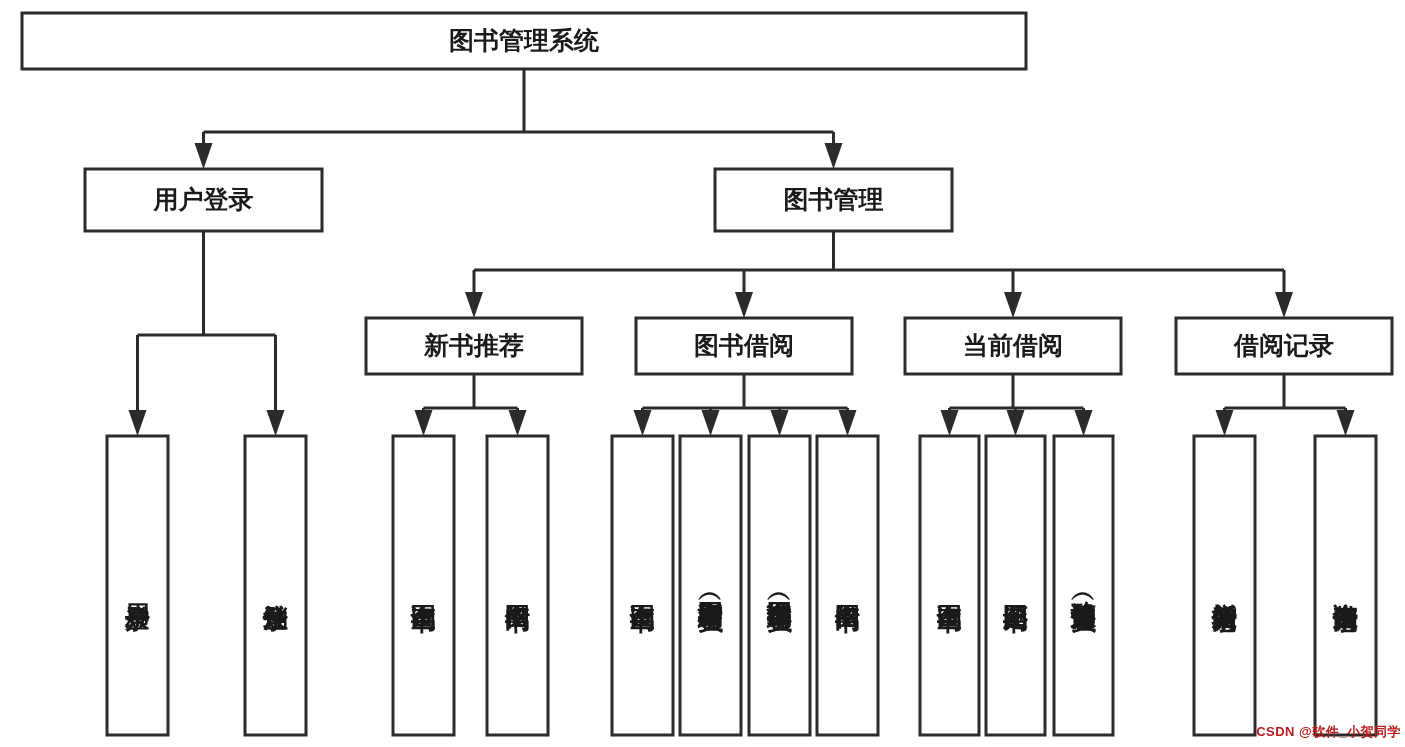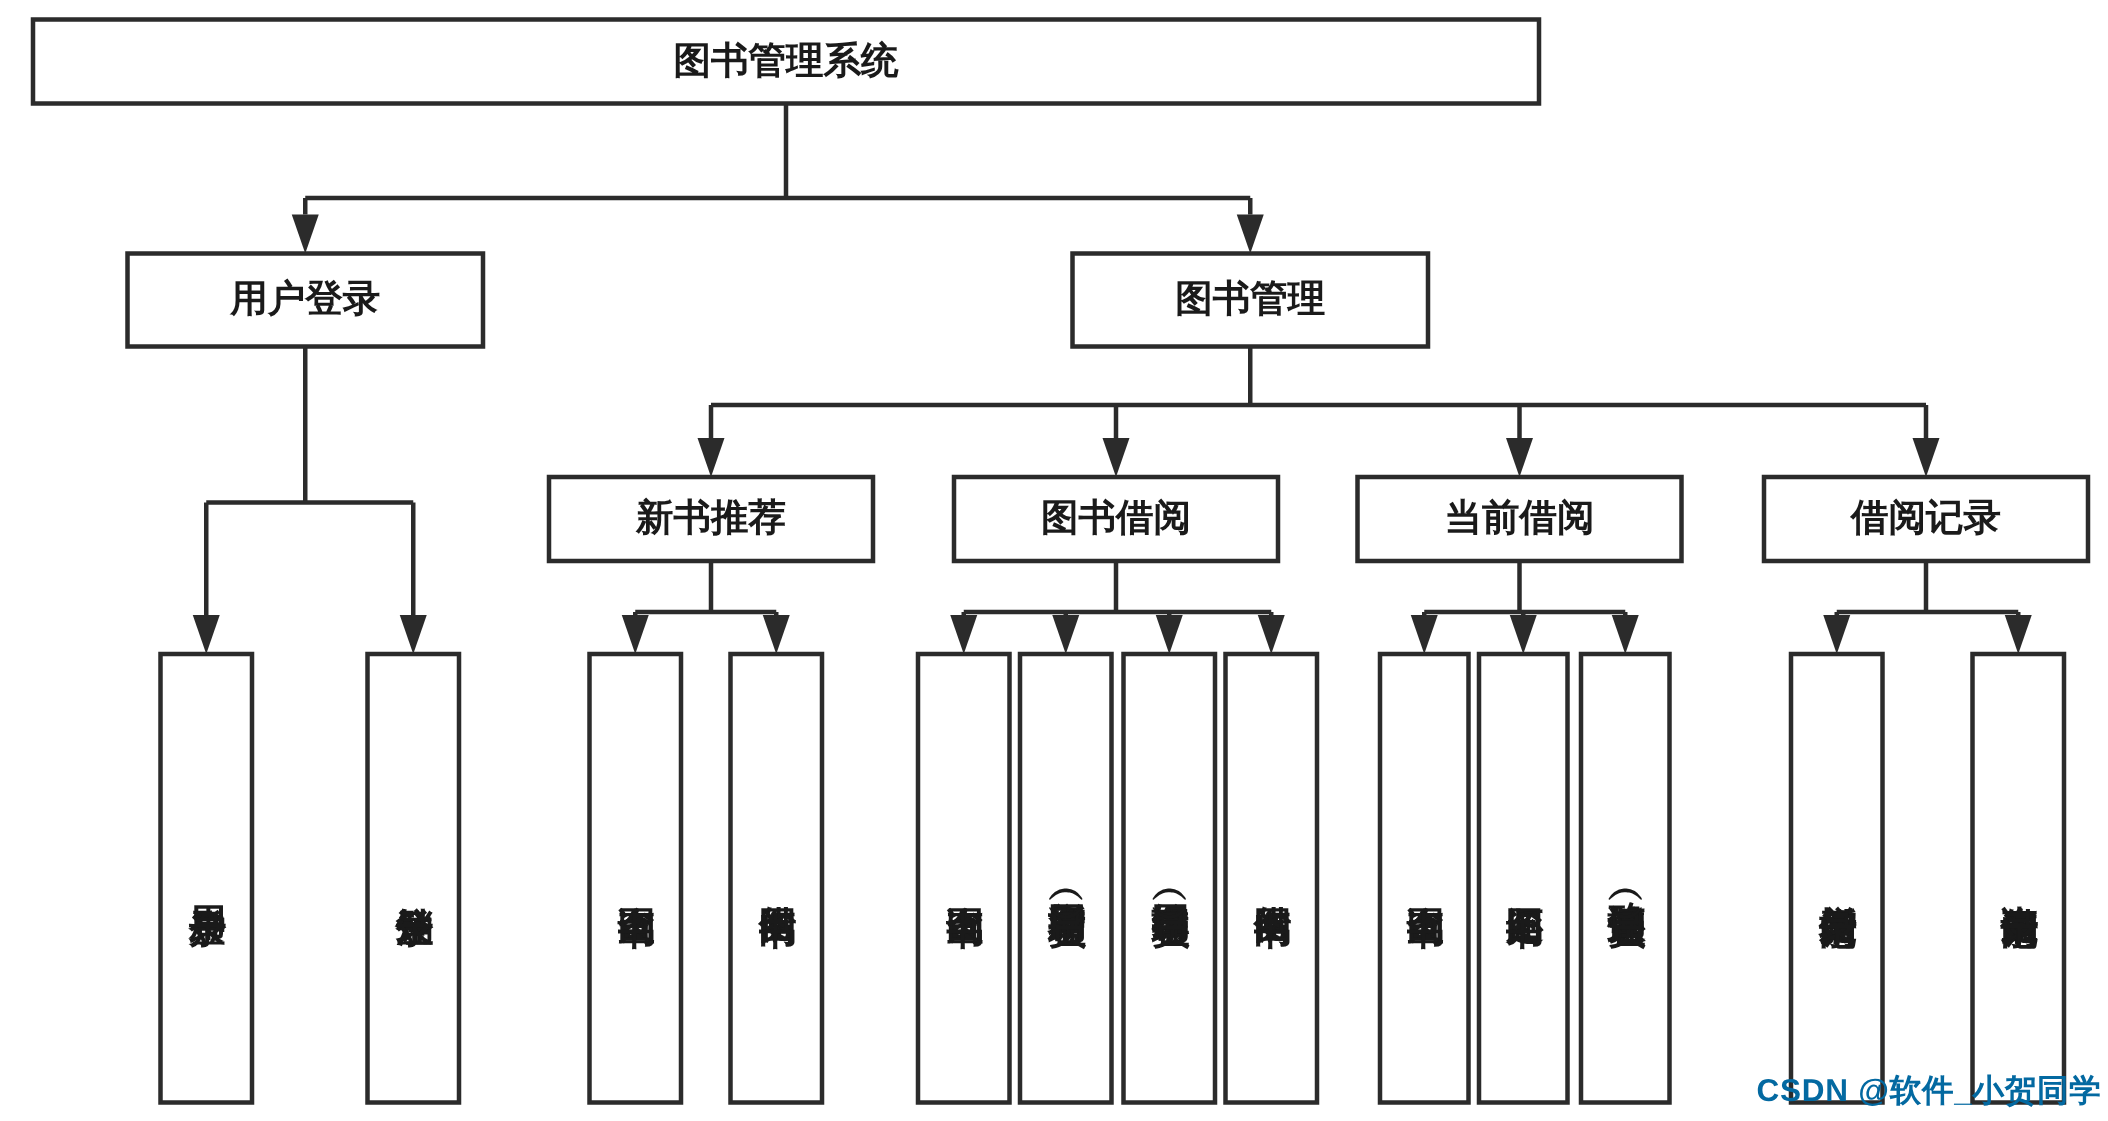--- a/index.html
+++ b/index.html
@@ -62,22 +62,22 @@
     color: #1a1a1a;
     letter-spacing: 1px;
     white-space: nowrap;
     pointer-events: none;
   }
   .watermark {
     position: absolute;
     right: 8px;
     bottom: 6px;
     font-family: "Liberation Sans", "DejaVu Sans", sans-serif;
-    font-size: 21px;
-    color: #0369a1;
+    font-size: 13px;
+    color: #b91c1c;
     letter-spacing: 0.5px;
     white-space: nowrap;
   }
 </style>
 </head>
 <body>
 
 <div id="diagram-root">
   <svg class="diagram" id="diagram-svg" viewBox="0 0 1405 747">
       <line x1="520" y1="69" x2="520" y2="132" class="connector"></line>

